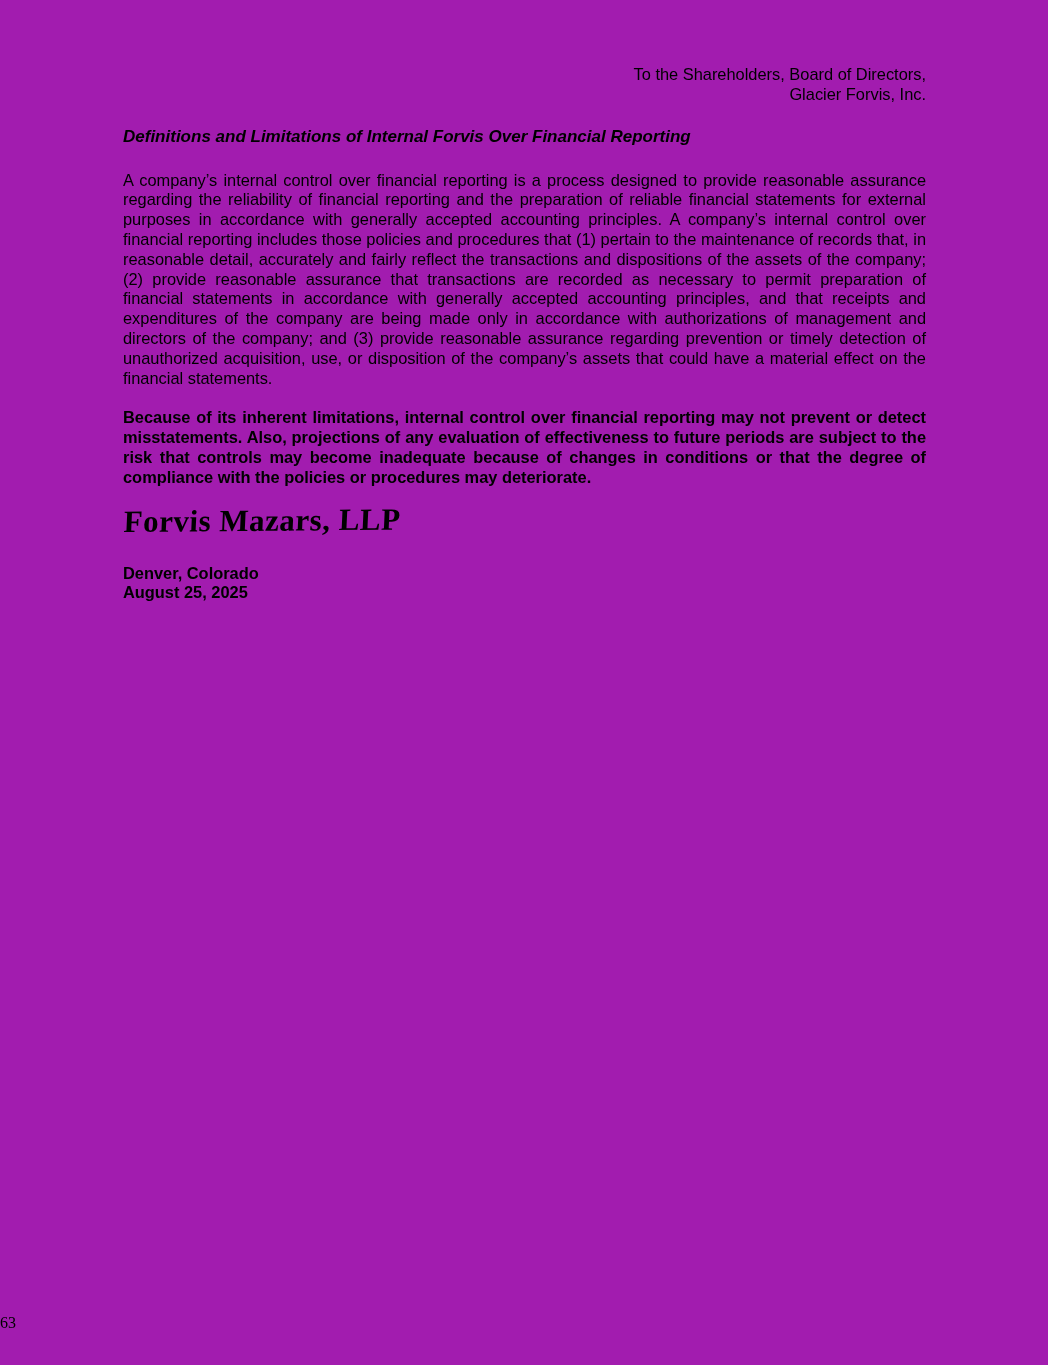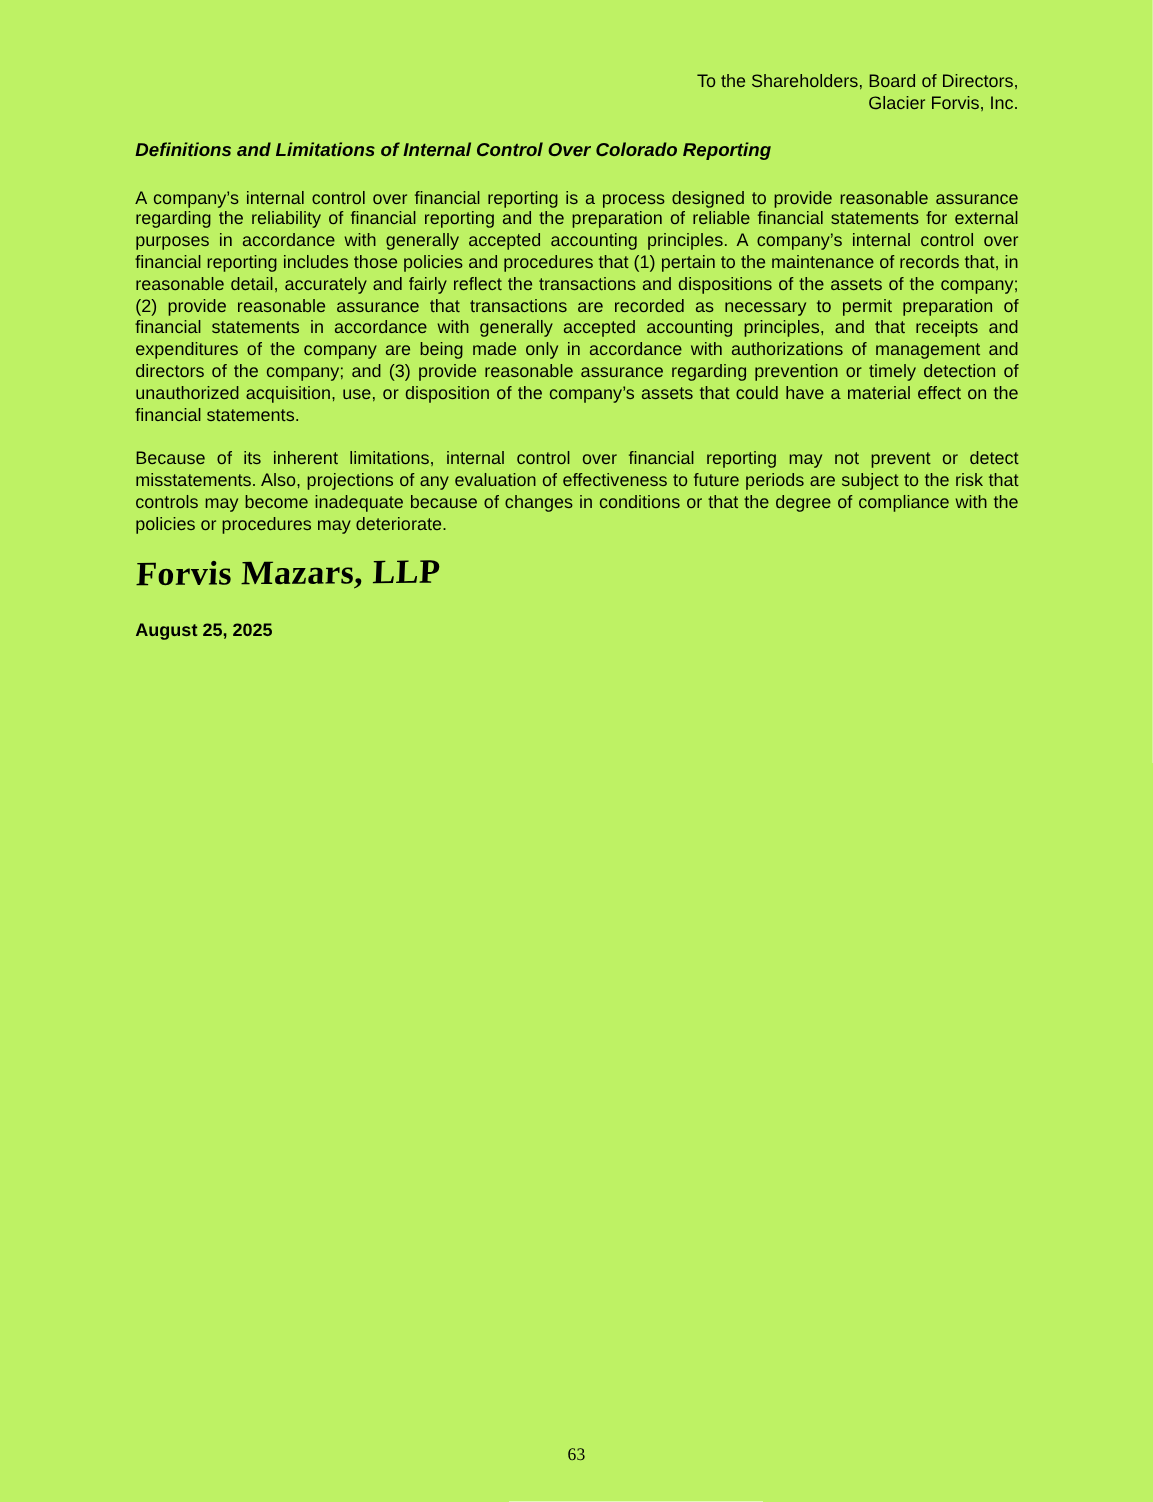--- a/index.html
+++ b/index.html
@@ -2,21 +2,21 @@
 <html><head>
 <meta charset="utf-8">
 <style>
   * { margin: 0; padding: 0; box-sizing: border-box; }
   html, body { background: #ffffff; }
   .page {
     position: relative;
     width: 1048px;
     height: 1365px;
     margin: 0 auto;
-    background: #bef264;
+    background: #a21caf;
     color: #000000;
     font-family: "Liberation Sans", sans-serif;
     font-size: 16.4px;
     line-height: 19.8px;
     overflow: hidden;
   }
   .content {
     position: absolute;
     left: 123px;
     top: 65px;
@@ -32,20 +32,21 @@
     font-weight: bold;
     font-style: italic;
     line-height: 20px;
   }
   .body-para {
     margin-top: 24px;
     text-align: justify;
   }
   .body-para + .body-para {
     margin-top: 20px;
+    font-weight: bold;
   }
   .signature {
     margin-top: 16px;
     font-family: cursive;
     font-weight: bold;
     font-size: 31px;
     line-height: 36px;
     letter-spacing: 0.5px;
     transform: skewX(-3deg) rotate(-0.5deg);
     transform-origin: left bottom;
@@ -53,45 +54,45 @@
   }
   .sign-block {
     margin-top: 24px;
     font-weight: bold;
   }
   .footer-pagenum {
     position: absolute;
     left: 0;
     right: 0;
     bottom: 33px;
-    text-align: center;
     font-family: "Liberation Serif", serif;
     font-size: 16px;
     line-height: 18px;
   }
 </style>
 </head>
 <body>
 
 <div class="page">
   <div class="content">
 
     <div class="header-block">
       <div class="header-line">To the Shareholders, Board of Directors,</div>
       <div class="header-line">Glacier Forvis, Inc.</div>
     </div>
 
-    <div class="doc-heading">Definitions and Limitations of Internal Control Over Colorado Reporting</div>
+    <div class="doc-heading">Definitions and Limitations of Internal Forvis Over Financial Reporting</div>
 
     <p class="body-para">A company’s internal control over financial reporting is a process designed to provide reasonable assurance regarding the reliability of financial reporting and the preparation of reliable financial statements for external purposes in accordance with generally accepted accounting principles. A company’s internal control over financial reporting includes those policies and procedures that (1) pertain to the maintenance of records that, in reasonable detail, accurately and fairly reflect the transactions and dispositions of the assets of the company; (2) provide reasonable assurance that transactions are recorded as necessary to permit preparation of financial statements in accordance with generally accepted accounting principles, and that receipts and expenditures of the company are being made only in accordance with authorizations of management and directors of the company; and (3) provide reasonable assurance regarding prevention or timely detection of unauthorized acquisition, use, or disposition of the company’s assets that could have a material effect on the financial statements.</p>
 
     <p class="body-para">Because of its inherent limitations, internal control over financial reporting may not prevent or detect misstatements. Also, projections of any evaluation of effectiveness to future periods are subject to the risk that controls may become inadequate because of changes in conditions or that the degree of compliance with the policies or procedures may deteriorate.</p>
 
     <div class="signature">Forvis Mazars, LLP</div>
 
     <div class="sign-block">
+      <div>Denver, Colorado</div>
       <div>August 25, 2025</div>
     </div>
 
   </div>
 
   <div class="footer-pagenum">63</div>
 </div>
 
 </body></html>

